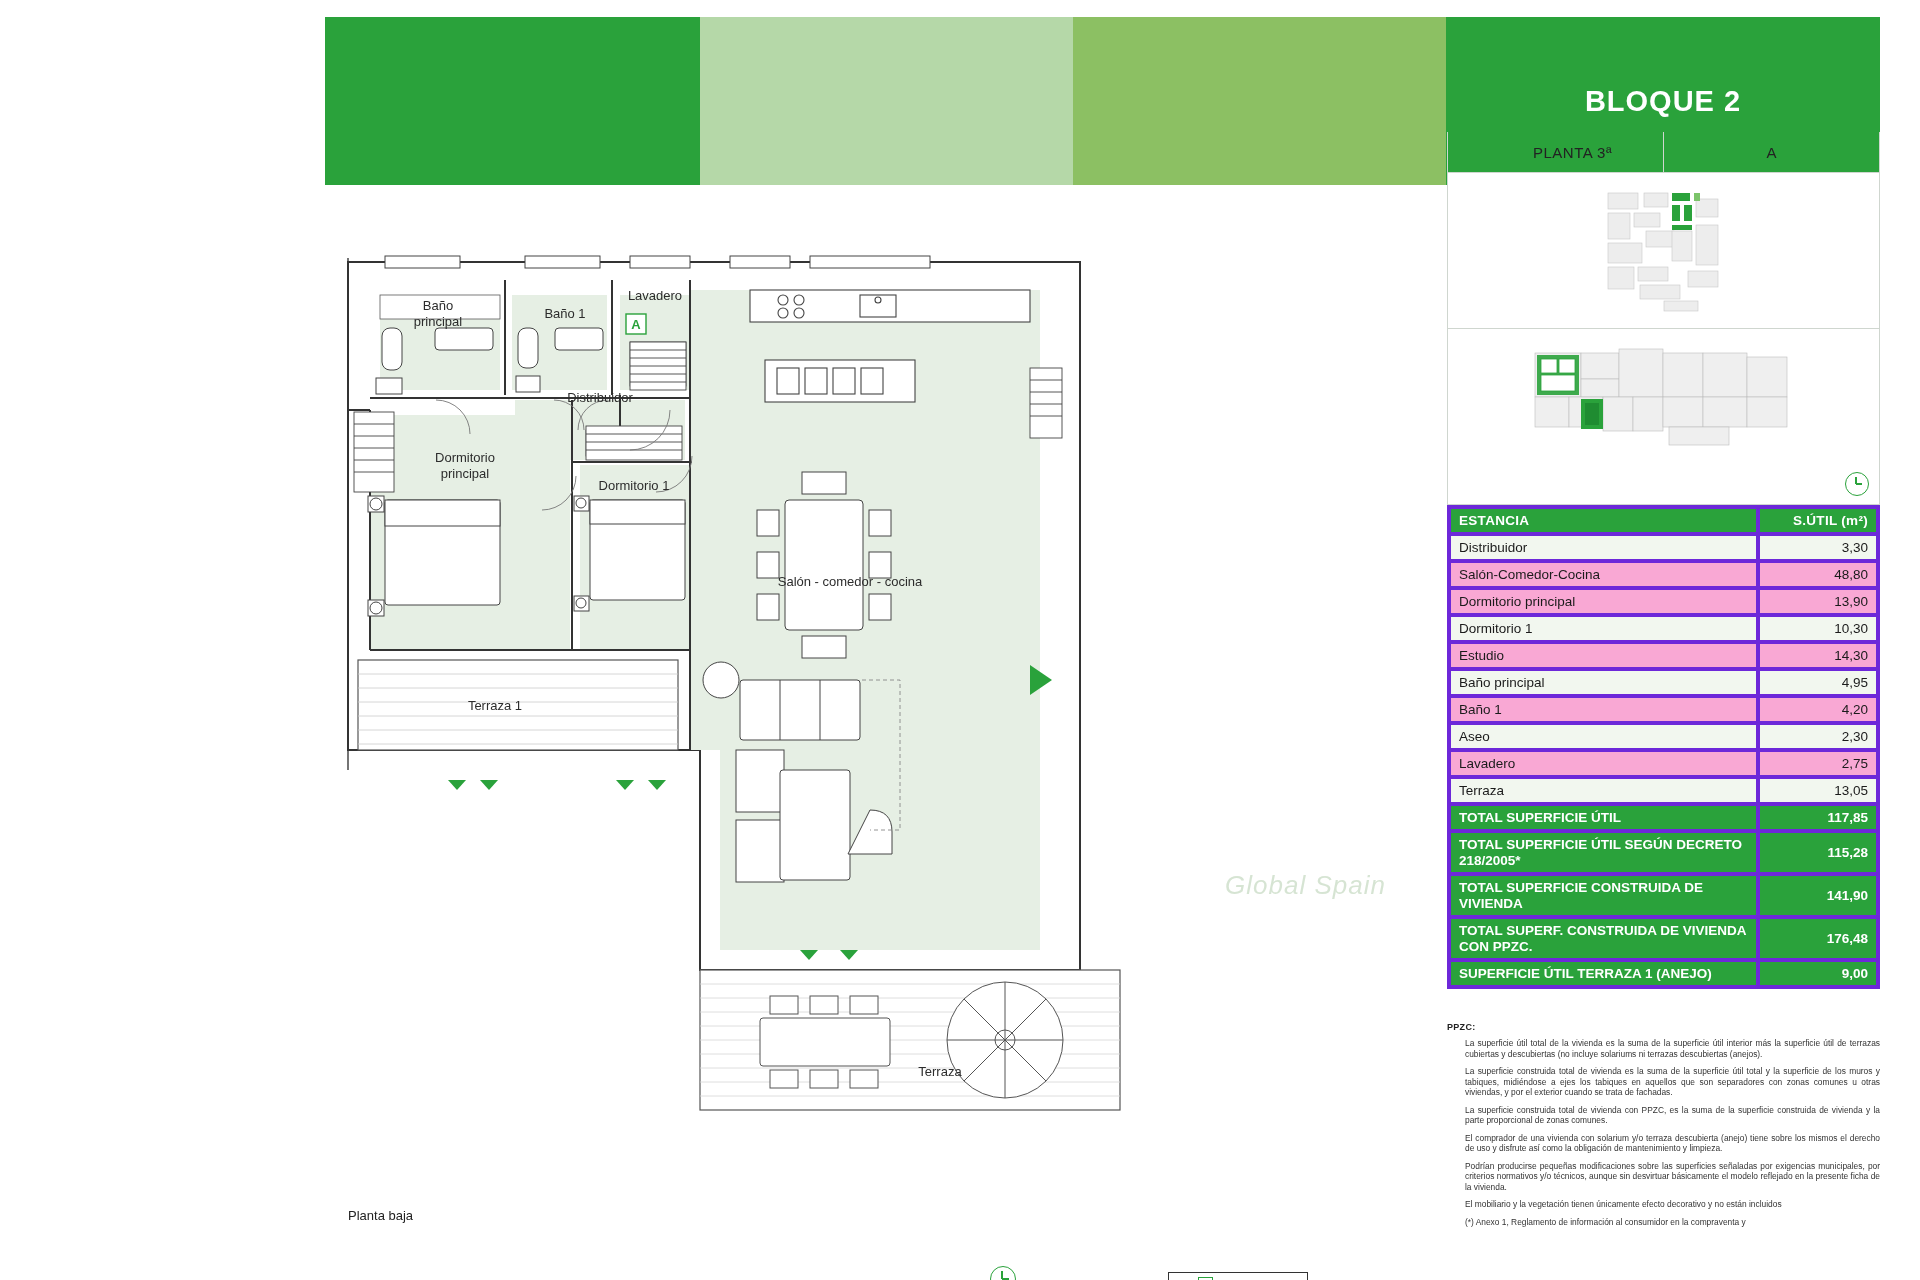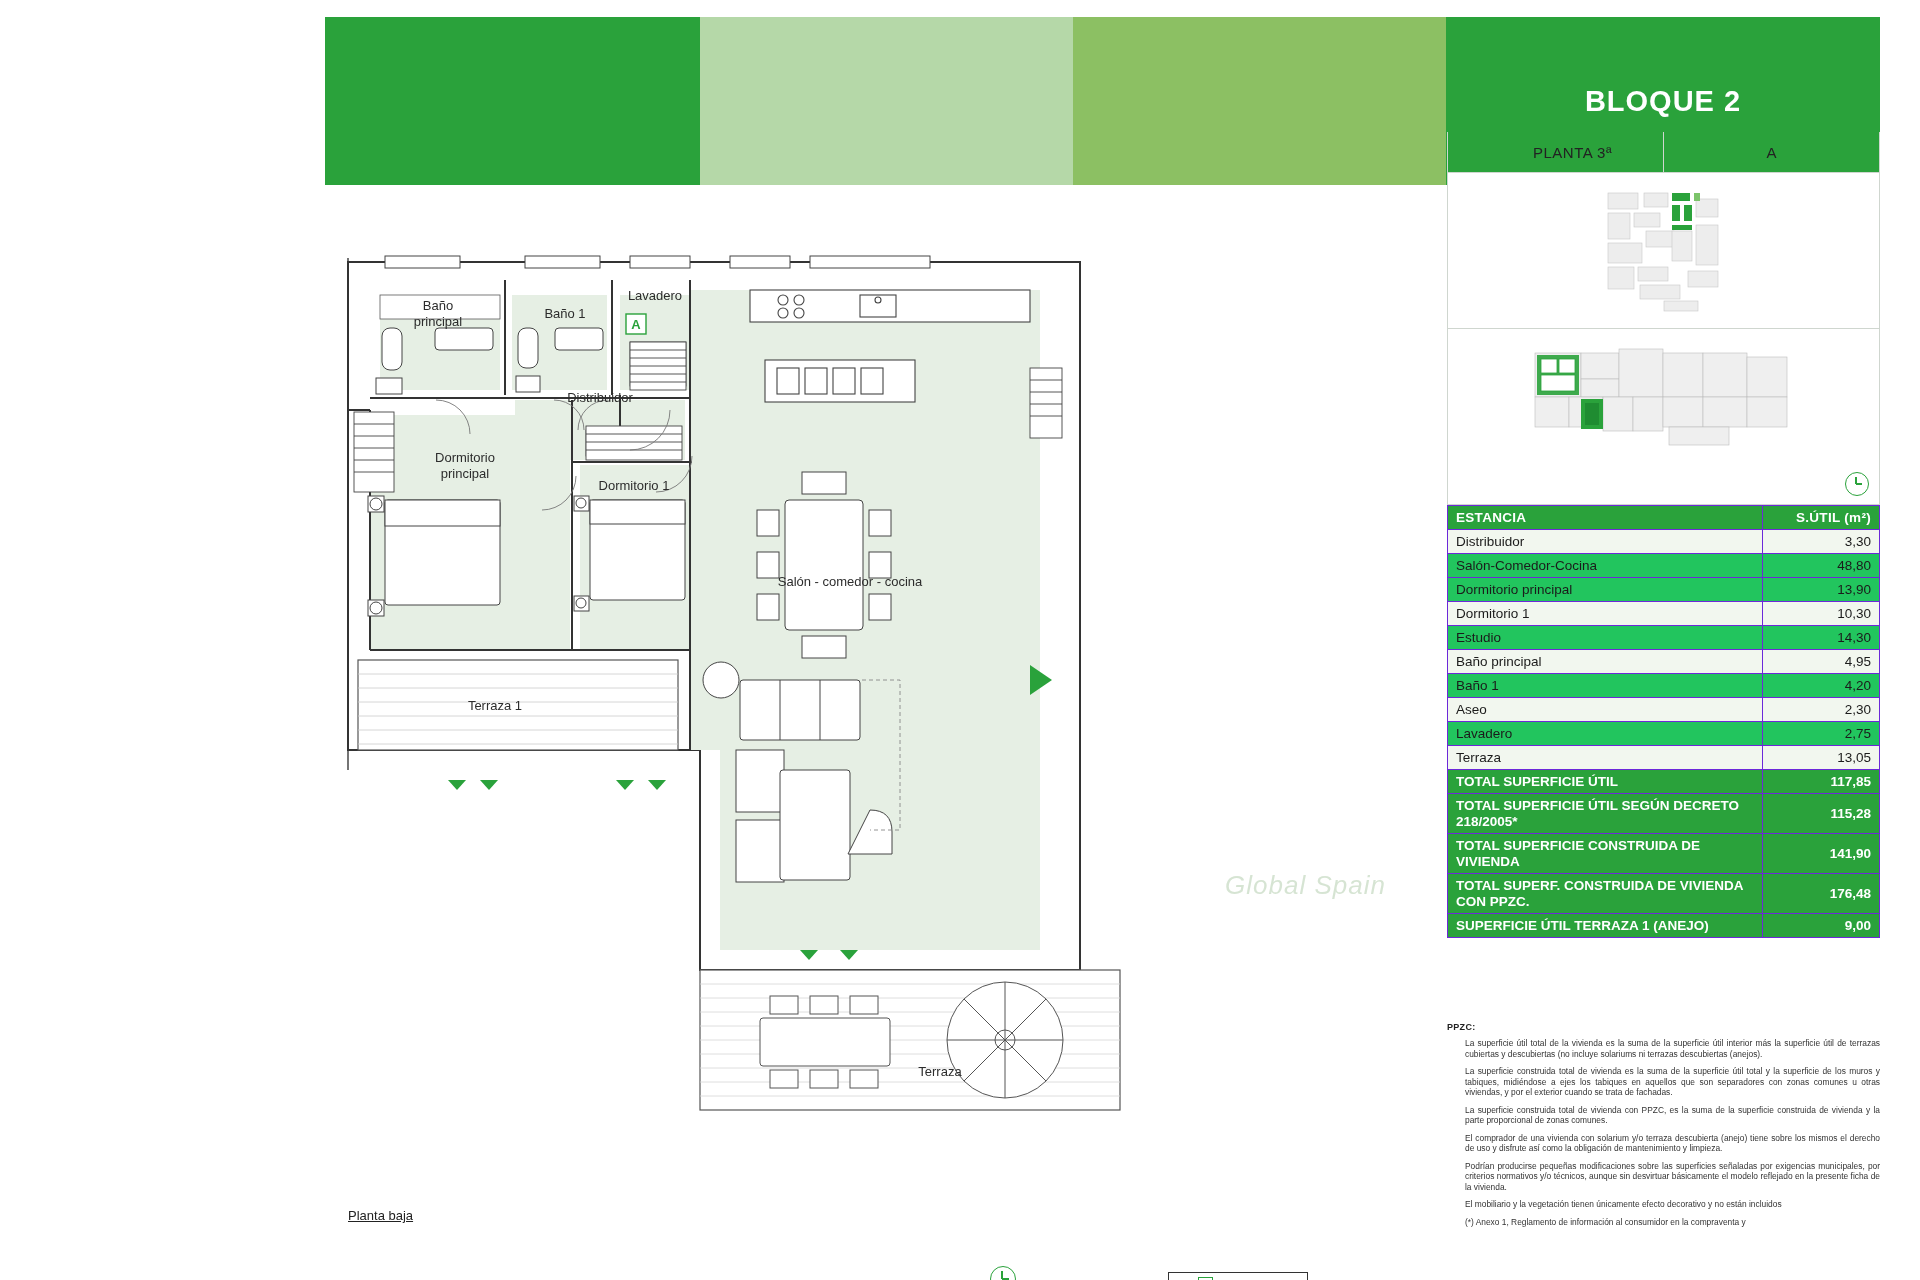--- a/index.html
+++ b/index.html
@@ -34,38 +34,38 @@
 
   .keyplan{border:1px solid #cfd6cf;border-top:none;height:155px;position:relative;background:#fff;}
   .keyplan .mini{position:absolute;left:50%;transform:translateX(-50%);top:12px;width:120px;height:130px;}
   .keyplan2{border:1px solid #cfd6cf;border-top:none;height:175px;position:relative;background:#fff;}
   .clock{position:absolute;right:10px;bottom:8px;width:22px;height:22px;border:1.6px solid #2aa23b;border-radius:50%;}
   .clock:before{content:"";position:absolute;left:9px;top:4px;width:1.6px;height:7px;background:#2aa23b;}
   .clock:after{content:"";position:absolute;left:10px;top:10px;width:6px;height:1.6px;background:#2aa23b;}
 
   
   table.areas{width:433px;border-collapse:collapse;font-size:13.5px;}
-  table.areas td{padding:4px 8px;border:1px solid #6d28d9;}
+  table.areas td{padding:4px 8px;border:4px solid #6d28d9;}
   .hdr td{background:#2aa23b;color:#fff;font-weight:bold;letter-spacing:.3px;padding:6px 8px;font-size:13.5px;}
-  .odd td{background:#22c55e;}
+  .odd td{background:#f9a8d4;}
   .even td{background:#f2f7ef;}
   .num{text-align:right;width:100px;}
   .totrow td{background:#2aa23b;color:#fff;font-weight:bold;}
   .totrow td.num{text-align:right;}
   .tall td{line-height:1.15;}
 
   
   .notes{position:absolute;left:1447px;top:1022px;width:433px;font-size:8.4px;line-height:1.25;color:#333;text-align:justify;}
   .notes .nt{font-weight:bold;font-size:9px;margin-bottom:5px;color:#222;letter-spacing:.3px;}
   .notes p{margin:0 0 7px 0;padding-left:18px;}
 
   
   .plan{position:absolute;left:340px;top:250px;width:1080px;height:920px;}
   .plan svg{display:block;}
-  .planta-baja{position:absolute;left:348px;top:1208px;font-size:13px;color:#222;text-decoration:underline;}
+  .planta-baja{position:absolute;left:348px;top:1208px;font-size:13px;color:#222;}
 
   .nota-box{position:absolute;left:1168px;top:1272px;width:140px;height:22px;border:1px solid #333;background:#fff;display:flex;align-items:center;font-size:9.5px;padding-left:4px;box-sizing:border-box;}
   .nota-box .aa{display:inline-block;border:1px solid #2aa23b;color:#2aa23b;font-weight:bold;font-size:9px;padding:0 3px;margin:0 4px;}
   .north{position:absolute;left:990px;top:1266px;width:24px;height:24px;border:1.6px solid #2aa23b;border-radius:50%;}
   .north:before{content:"";position:absolute;left:10px;top:4px;width:1.6px;height:8px;background:#2aa23b;}
   .north:after{content:"";position:absolute;left:11px;top:11px;width:7px;height:1.6px;background:#2aa23b;}
 
   .wm{position:absolute;left:885px;top:620px;font-size:26px;color:#c9dcc5;opacity:.75;font-style:italic;letter-spacing:1px;}
 </style>
 </head>

